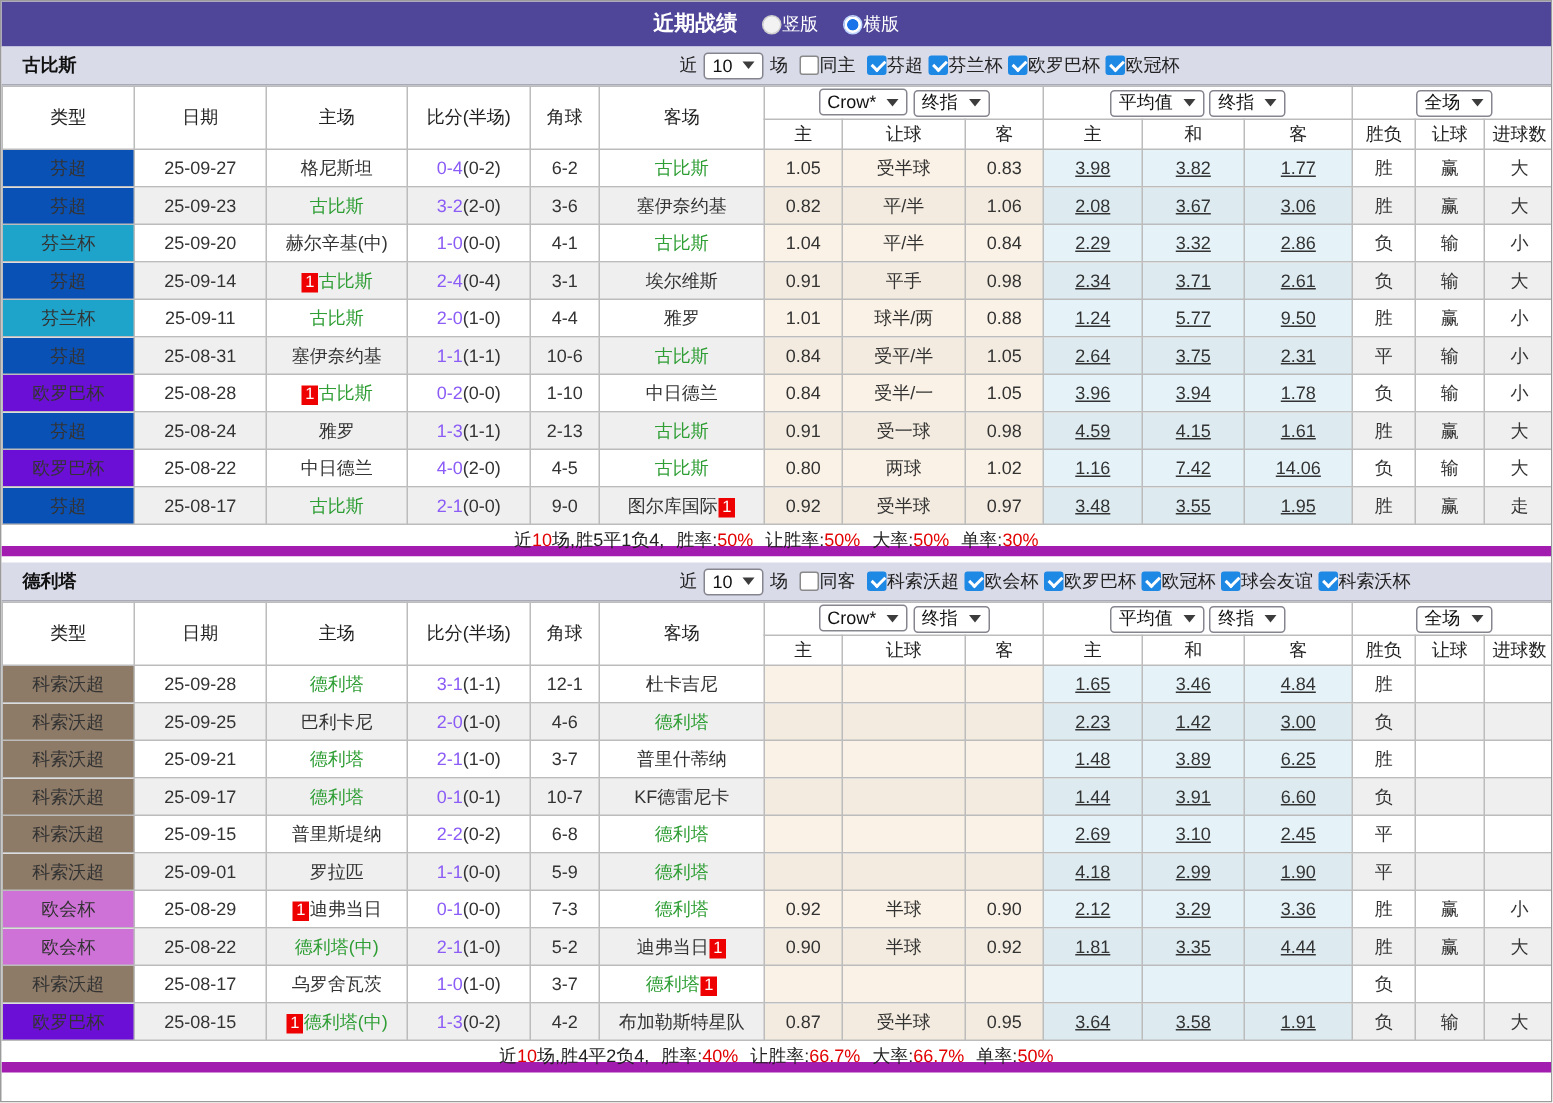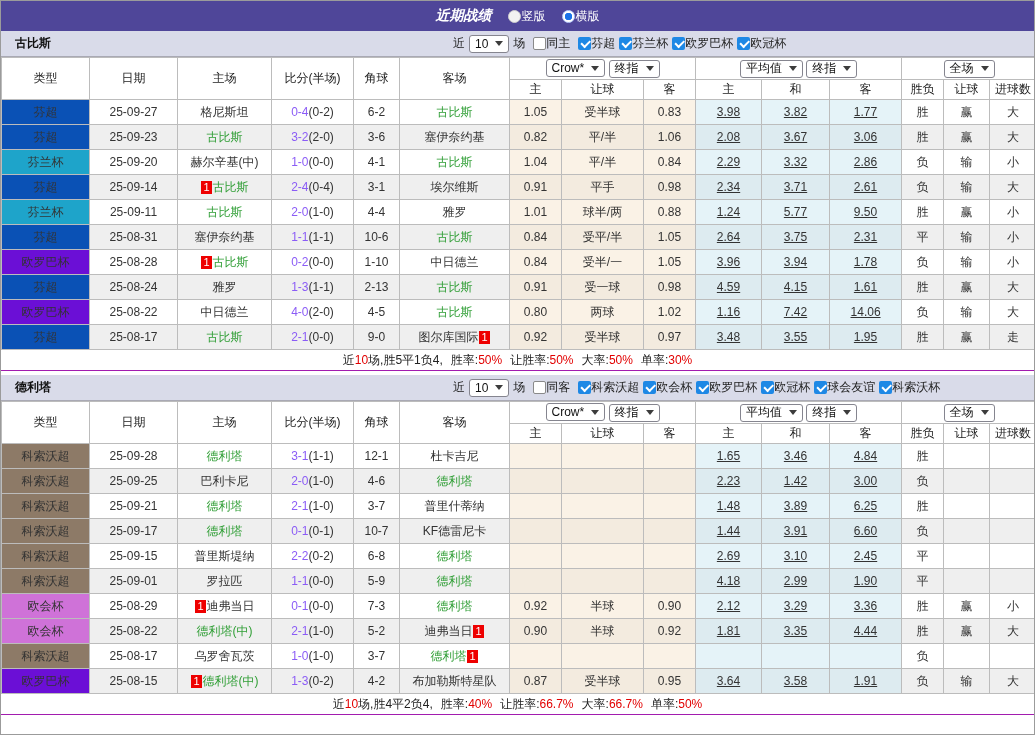--- a/index.html
+++ b/index.html
@@ -1,21 +1,21 @@
 <!DOCTYPE html>
 <html><head>
 <meta charset="utf-8">
 <style>
   * { box-sizing: border-box; }
   body { margin:0; font-family:"Liberation Sans", sans-serif; font-size:12px; color:#222; background:#fff; }
   .page { width:1035px; height:735px; border:1px solid #9b9b9b; overflow:hidden; background:#fff; }
 
   
   .topbar { height:30px; background:#4f4699; display:flex; align-items:center; justify-content:center; gap:16px; color:#fff; }
-  .topbar .title { font-weight:bold; font-size:14px;font-style:italic; }
+  .topbar .title { font-weight:bold; font-size:14px; }
   .radio-opt { display:inline-flex; align-items:center; gap:1px; cursor:pointer; }
   .radio { width:13px; height:13px; border-radius:50%; display:inline-block; }
   .radio.off { background:#f2f2f2; border:1px solid #cfcfcf; }
   .radio.on  { background:#fff; border:1px solid #bfd4ff;
                background:radial-gradient(circle at 50% 50%, #1a73e8 0 3.5px, #fff 4px); }
 
   
   .section-bar { height:26px; background:#d9dbe9; border-bottom:1px solid #a9a9b4; position:relative; display:flex; align-items:center; }
   .team-name { position:absolute; left:14px; font-weight:bold; color:#111; }
   .filters { position:absolute; left:452px; display:flex; align-items:center; gap:4px; white-space:nowrap; }
@@ -49,21 +49,21 @@
   td.c-crow { background:rgba(246,232,210,0.55); }
   td.c-avg  { background:rgba(203,231,242,0.50);text-decoration:underline; }
   .ft { color:#8b5cf6; }
   .tg { color:#2f9e35; }
   .r { color:#e20000; }
   .b { color:#2323c8; }
   .g { color:#2f9e35; }
   .badge { background:#ee0000; color:#fff; font-size:11px; line-height:13px; padding:0 2px; display:inline-block; margin:0 1px; }
   .badge:empty { display:none; }
 
-  .summary { height:21px; line-height:21px; text-align:center; border-bottom:1px solid #a21caf; color:#222; background:#fff; }
+  .summary { height:21px; line-height:21px; text-align:center; border-bottom:7px solid #a21caf; color:#222; background:#fff; }
   .summary .lab { margin-left:8px; }
   .summary .red { color:#e20000; }
   .gap { height:4px; background:#fff; }
 </style>
 </head>
 <body>
 
 <div class="page">
 
   <div class="topbar">

